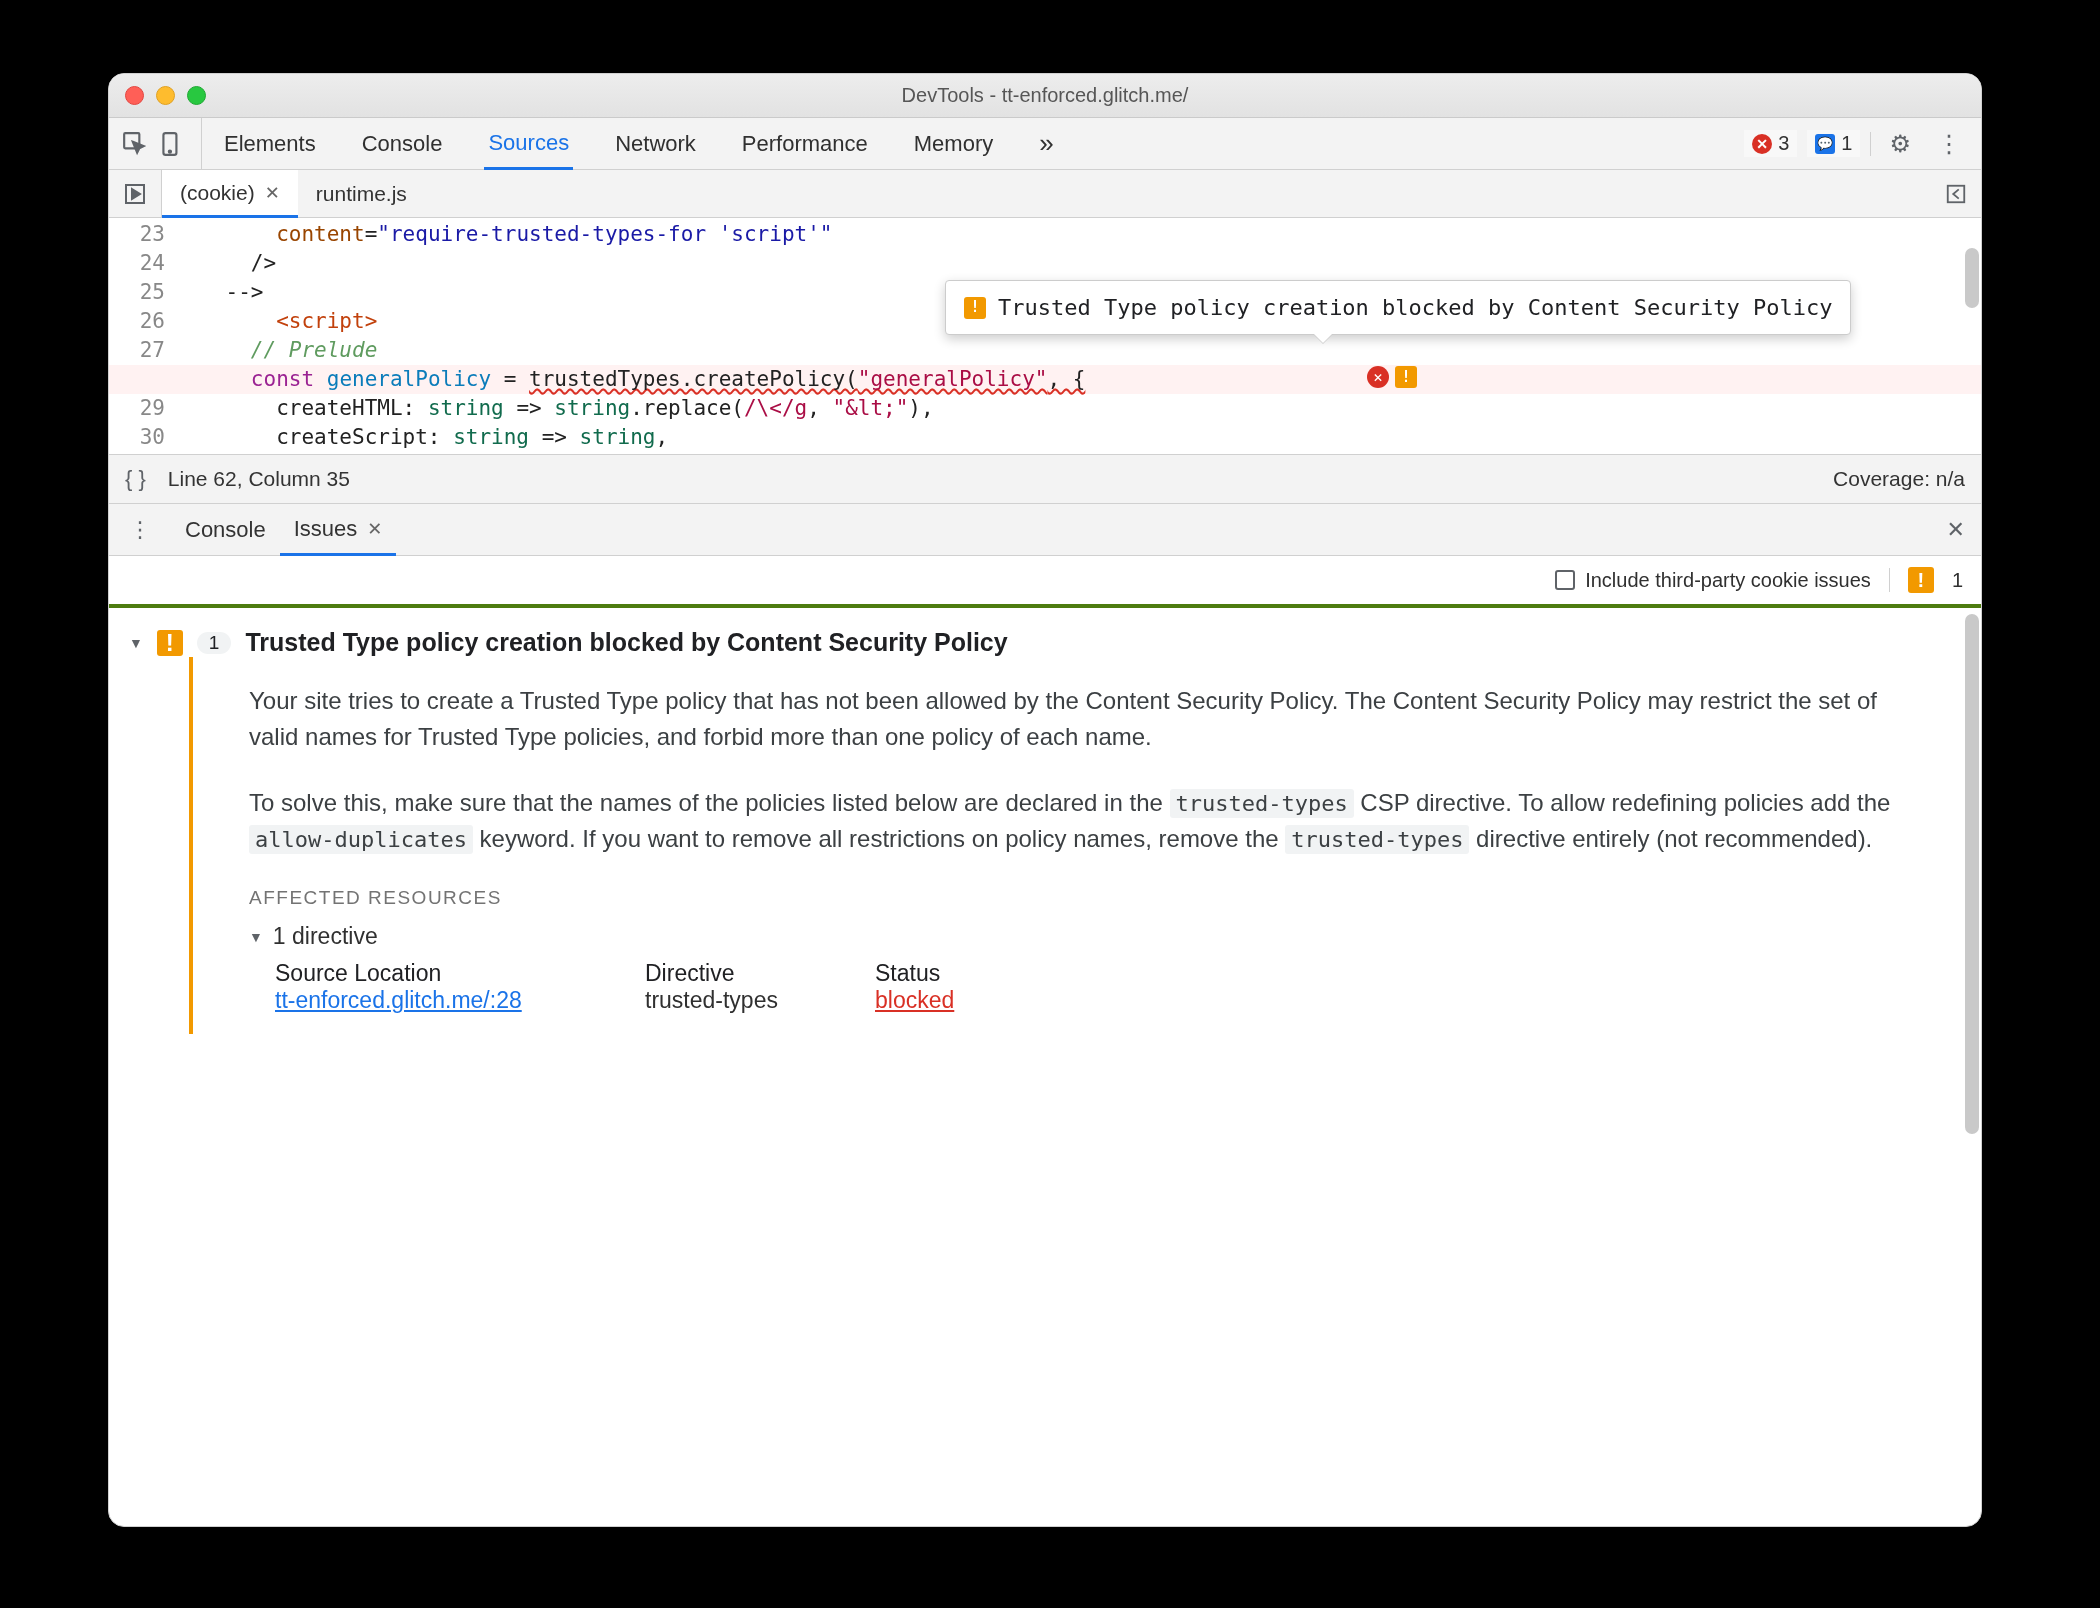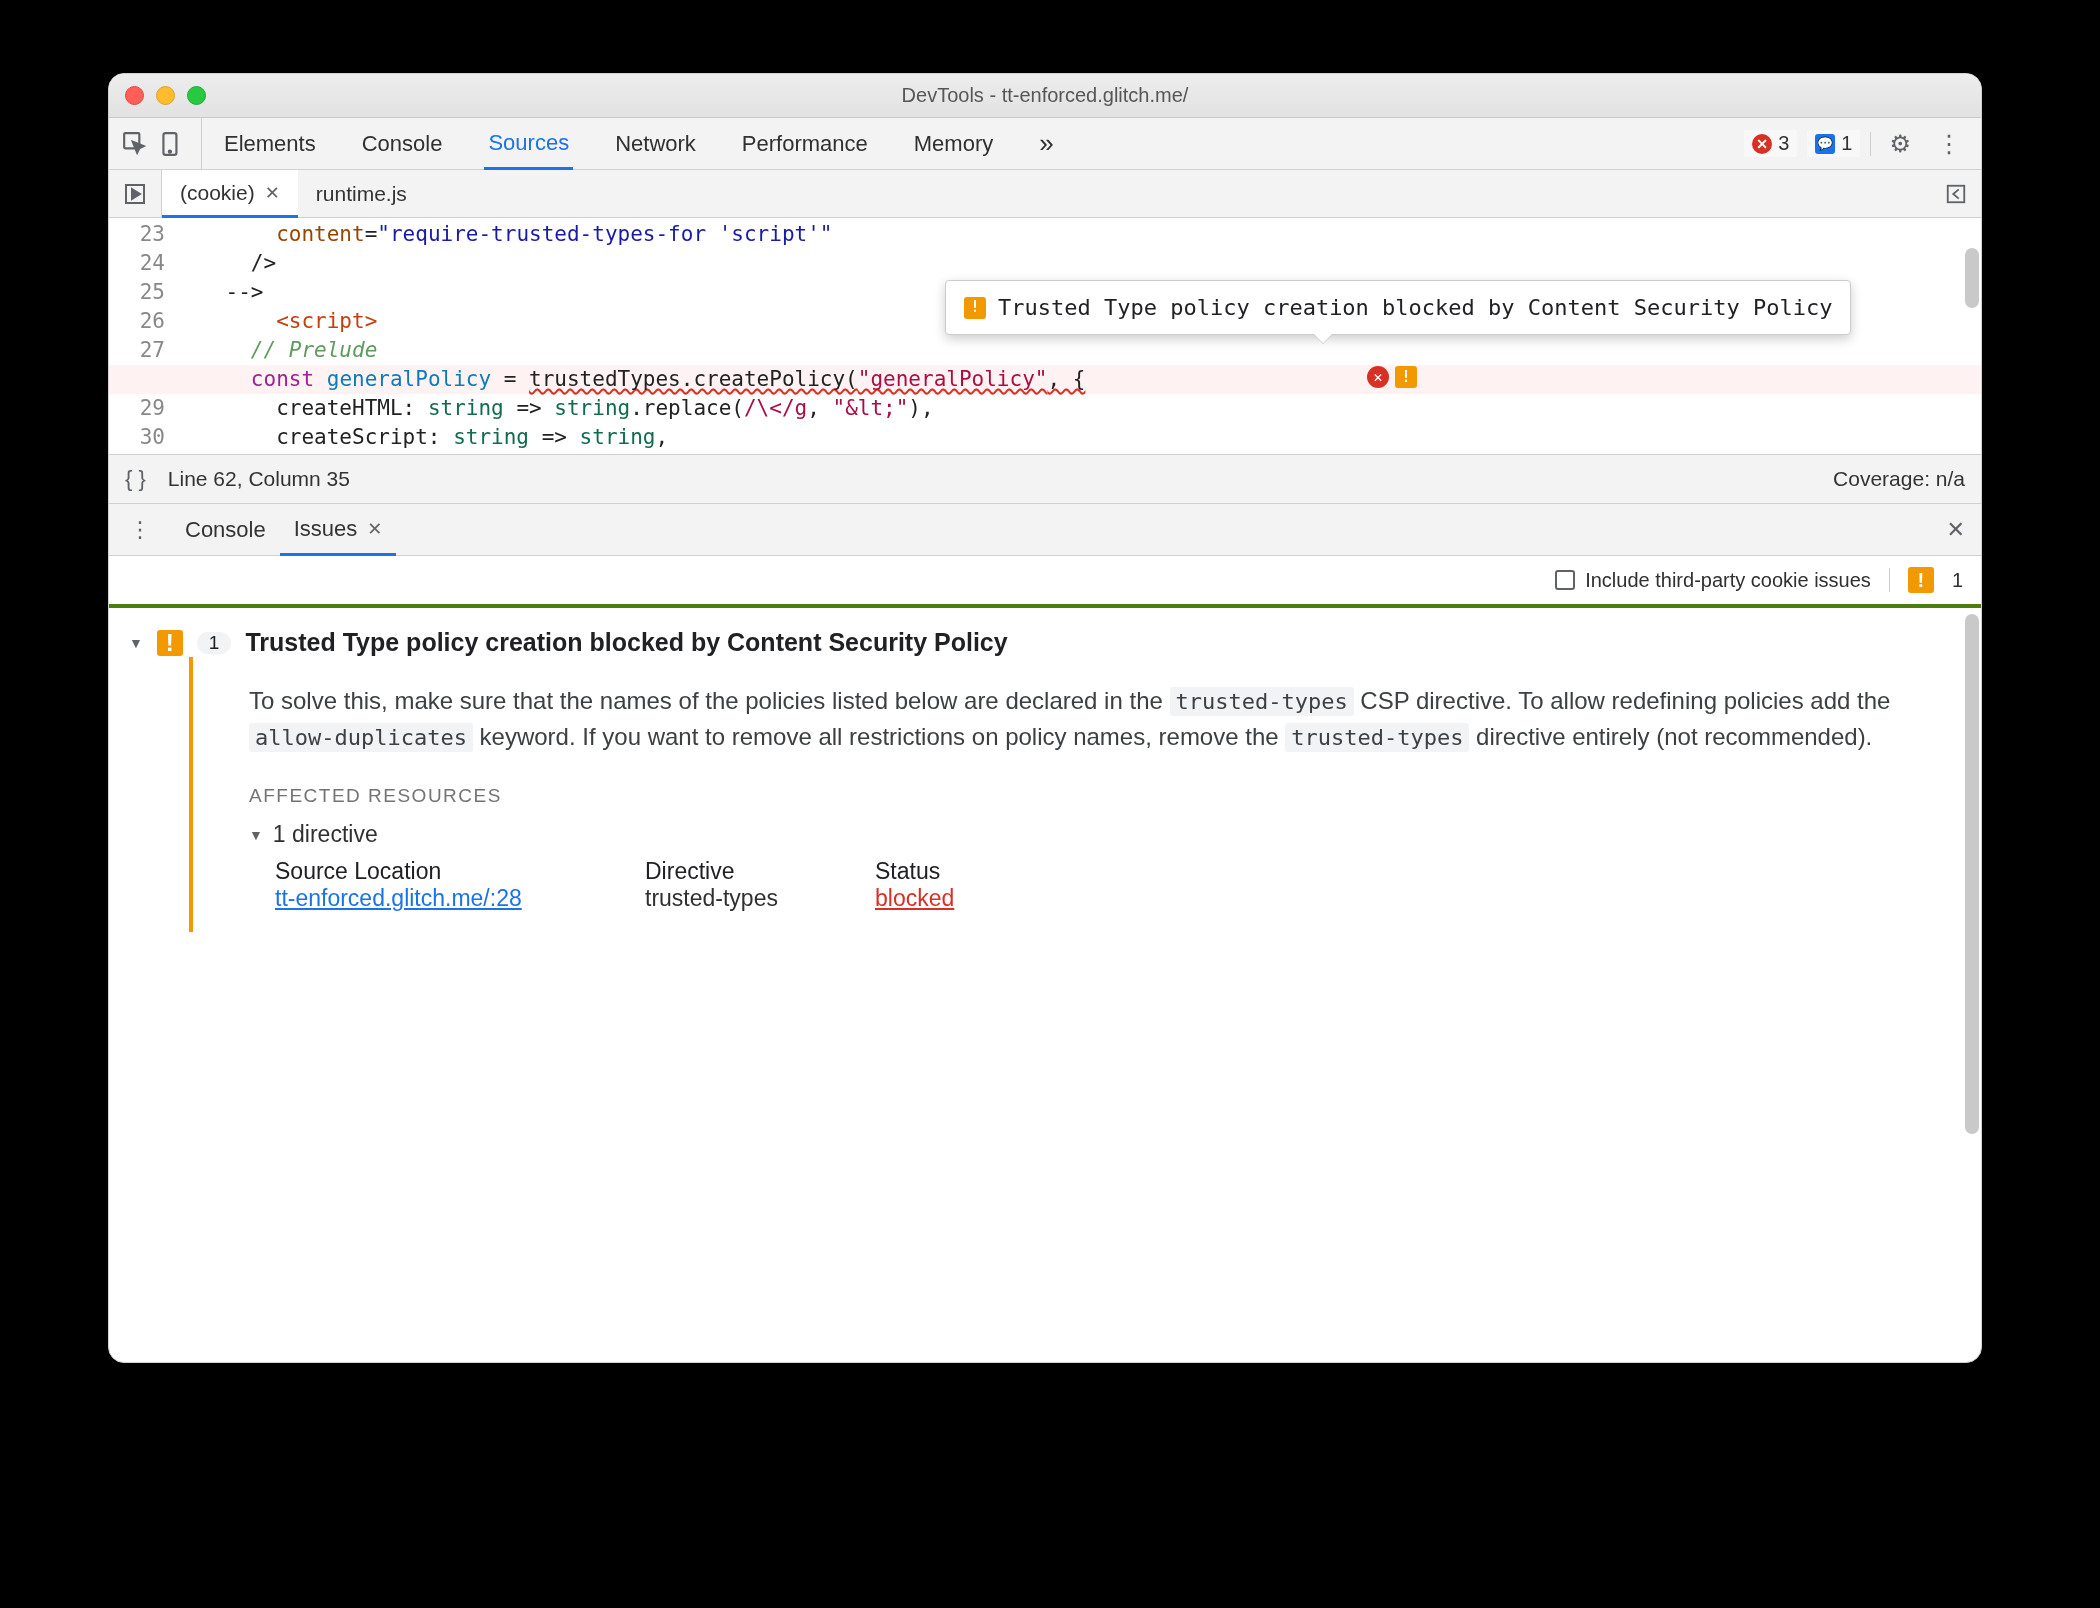--- a/index.html
+++ b/index.html
@@ -10,21 +10,21 @@
     font-size: 13px;
     color: #333;
     width: 2100px;
     height: 1608px;
   }
   .window {
     position: absolute;
     left: 108px;
     top: 73px;
     width: 1874px;
-    height: 1290px;
+    height: 1454px;
     background: #fff;
     border-radius: 16px;
     box-shadow: 0 30px 80px rgba(0,0,0,0.5);
     overflow: hidden;
     display: flex;
     flex-direction: column;
     border: 1px solid #d0d0d0;
   }
   .titlebar {
     height: 44px;
@@ -282,20 +282,21 @@
 
   <div class="issue-wrap">
     <div class="scrollbar" style="top:6px; height:520px;"></div>
     <div class="issue-head">
       <span class="tri">▼</span>
       <span class="warn-badge">!</span>
       <span class="count-pill">1</span>
       <span class="issue-title">Trusted Type policy creation blocked by Content Security Policy</span>
     </div>
     <div class="issue-body">
+      <p>Your site tries to create a Trusted Type policy that has not been allowed by the Content Security Policy. The Content Security Policy may restrict the set of valid names for Trusted Type policies, and forbid more than one policy of each name.</p>
       <p>
         <span>To solve this, make sure that the names of the policies listed below are declared in the </span><code class="inline">trusted-types</code><span> CSP directive. To allow redefining policies add the </span><code class="inline">allow-duplicates</code><span> keyword. If you want to remove all restrictions on policy names, remove the </span><code class="inline">trusted-types</code><span> directive entirely (not recommended).</span>
       </p>
       <div class="affres">AFFECTED RESOURCES</div>
       <div class="subtree">
         <div class="subhead">
           <span class="tri">▼</span>
           <span>1 directive</span>
         </div>
         <div class="cols">

